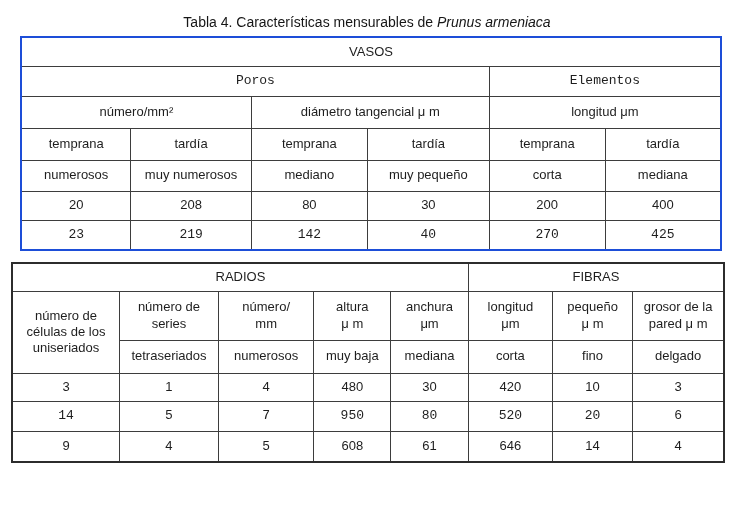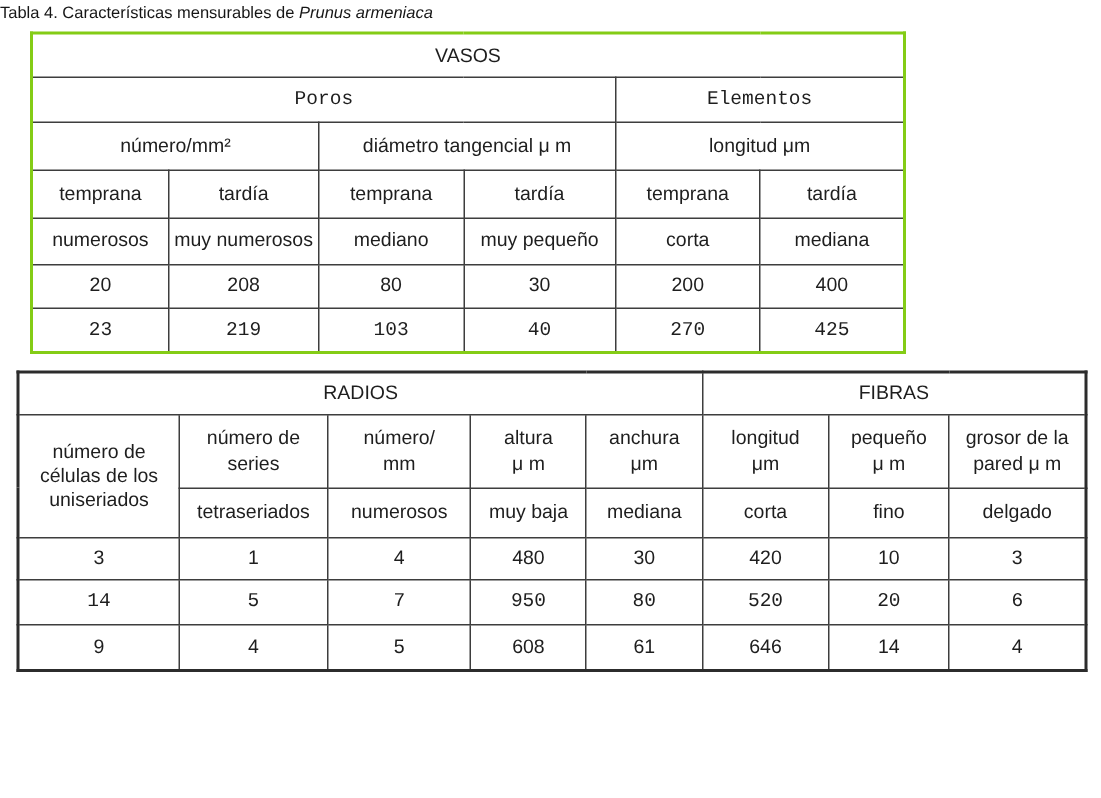--- a/index.html
+++ b/index.html
@@ -5,43 +5,44 @@
   * { box-sizing: border-box; }
   html, body {
     margin: 0; padding: 0;
     width: 734px; height: 532px;
     background: #ffffff;
     font-family: "Liberation Sans", sans-serif;
     color: #1e1e1e;
   }
   .page { width: 734px; height: 532px; overflow: hidden; }
   .caption {
-    font-size: 11px;
-    padding-top: 3px;
+    text-align: center;
+    font-size: 14px;
+    padding-top: 14px;
     color: #161616;
   }
   .caption i { font-style: italic; }
   table {
     border-collapse: collapse;
     table-layout: fixed;
   }
   td {
     border: 1px solid #3d3d3d;
     text-align: center;
     vertical-align: middle;
     font-size: 13px;
     line-height: 1.25;
     white-space: pre-line;
     padding: 0 2px;
     color: #1e1e1e;
   }
   .t1 {
-    width: 584px;
+    width: 702px;
     margin: 6px 0 0 20px;
-    border: 2px solid #84cc16;
+    border: 2px solid #1d4ed8;
   }
   .t2 {
     width: 714px;
     margin: 11px 0 0 11px;
     border: 2px solid #2c2c2c;
   }
   .rh28 { height: 28px; padding-left: 41px; }
   .rh29 { height: 29px; }
   .rh30 { height: 30px; font-family: Liberation Mono, monospace; }
   .rh31 { height: 31px; }
@@ -98,21 +99,21 @@
       <td>20</td>
       <td>208</td>
       <td>80</td>
       <td>30</td>
       <td>200</td>
       <td>400</td>
     </tr>
     <tr class="rh30">
       <td>23</td>
       <td>219</td>
-      <td>103</td>
+      <td>142</td>
       <td>40</td>
       <td>270</td>
       <td>425</td>
     </tr>
   </tbody>
     </table>
 
   <table class="t2">
     <colgroup>
       <col style="width:15.1%">

